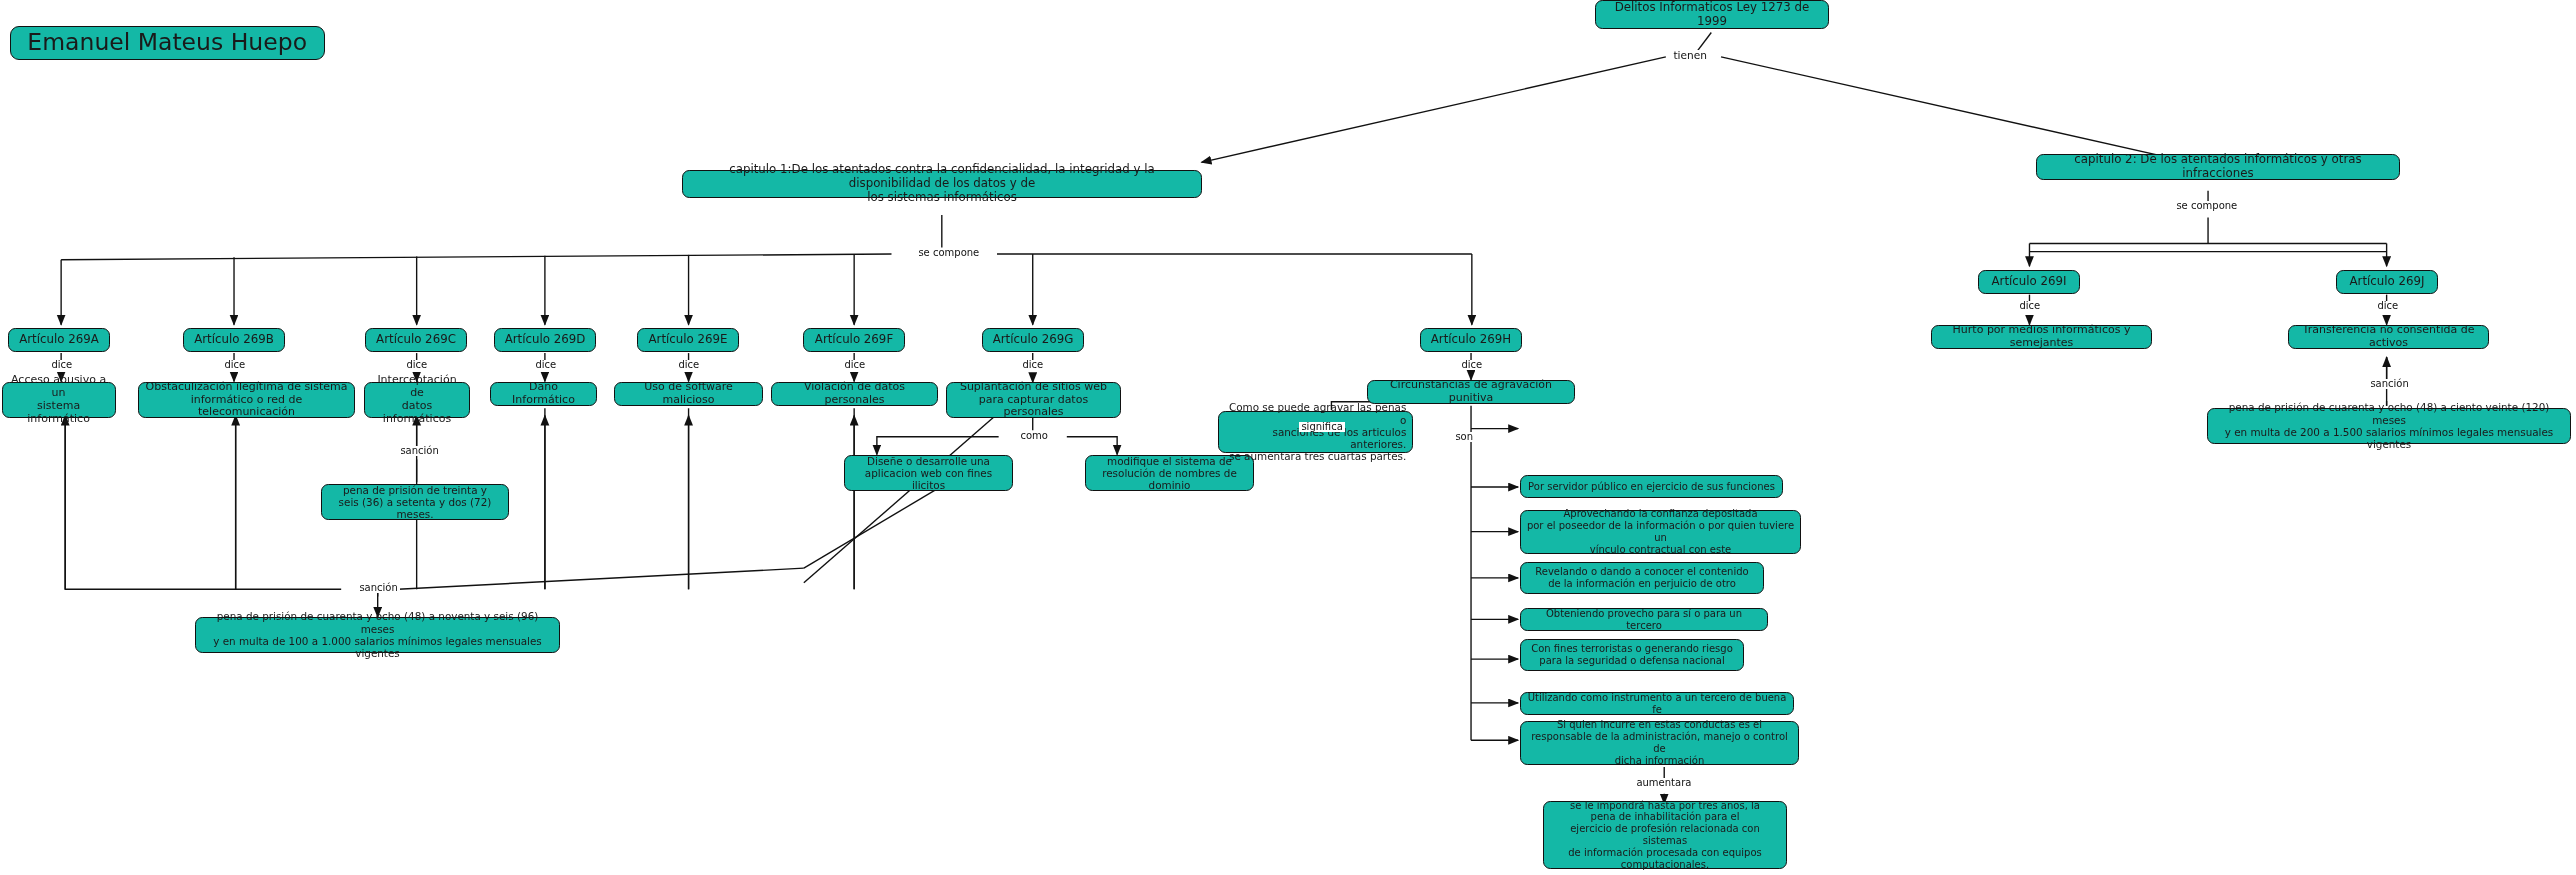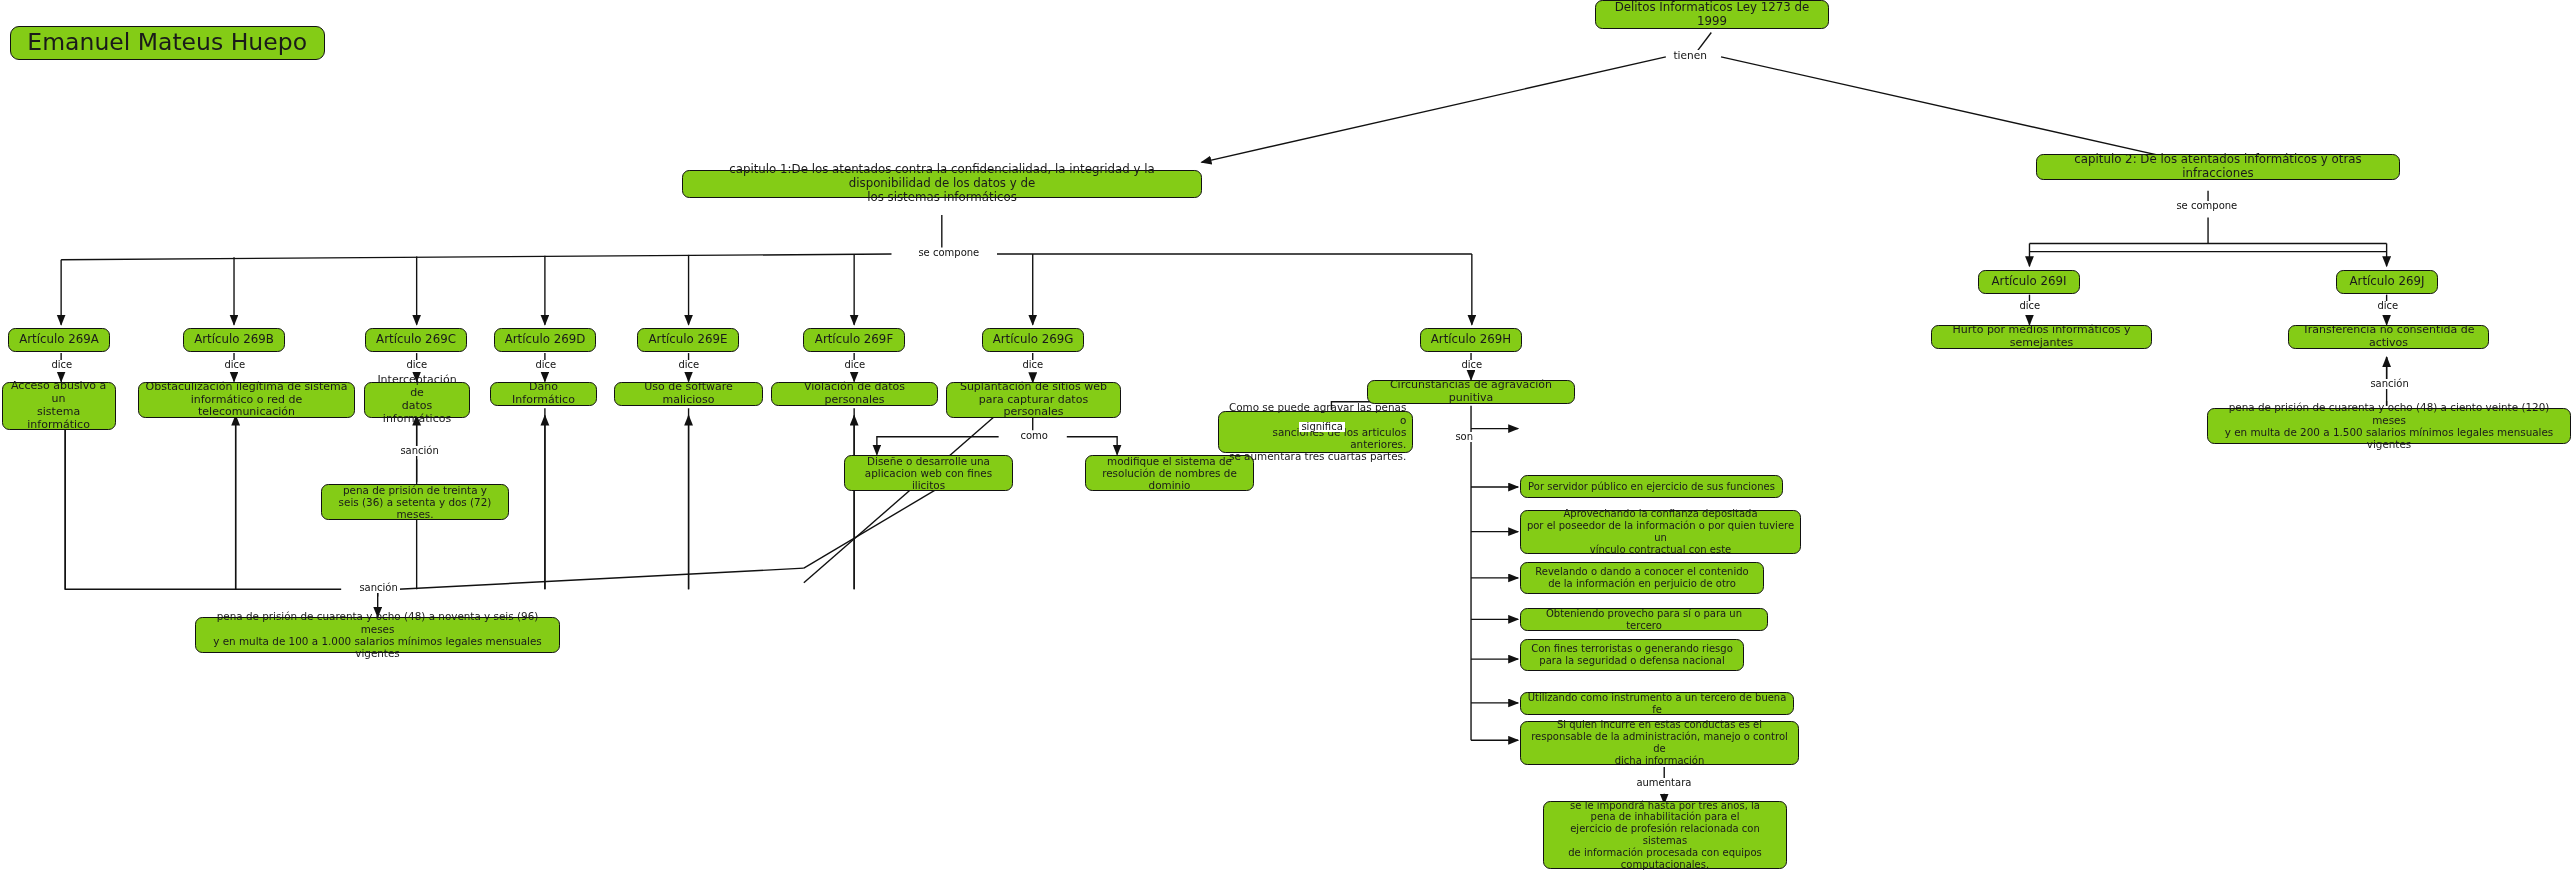--- a/index.html
+++ b/index.html
@@ -21,21 +21,21 @@
     position: absolute;
     left: 0;
     top: 0;
     width: 2576px;
     height: 875px;
     pointer-events: none;
   }
   .node {
     position: absolute;
     box-sizing: border-box;
-    background: #84cc16;
+    background: #14b8a6;
     border: 1.3px solid #111111;
     border-radius: 7.3px;
     color: #1a1a1a;
     display: flex;
     align-items: center;
     justify-content: center;
     text-align: center;
     line-height: 1.18;
     padding: 2.4px 5.7px;
     white-space: pre-line;
@@ -189,21 +189,21 @@
   <div class="node art-node" style="left:365px; top:328px; width:102px; height:24px;">Artículo 269C</div>
   <div class="node art-node" style="left:494px; top:328px; width:102px; height:24px;">Artículo 269D</div>
   <div class="node art-node" style="left:637px; top:328px; width:102px; height:24px;">Artículo 269E</div>
   <div class="node art-node" style="left:803px; top:328px; width:102px; height:24px;">Artículo 269F</div>
   <div class="node art-node" style="left:982px; top:328px; width:102px; height:24px;">Artículo 269G</div>
   <div class="node art-node" style="left:1420px; top:328px; width:102px; height:24px;">Artículo 269H</div>
 
   <div class="node art-node" style="left:1978px; top:270px; width:102px; height:24px;">Artículo 269I</div>
   <div class="node art-node" style="left:2336px; top:270px; width:102px; height:24px;">Artículo 269J</div>
 
-  <div class="node def-node" style="left:1.6px; top:382px; width:114px; height:48px;">Acceso abusivo a un
+  <div class="node def-node" style="left:1.6px; top:382px; width:114px; height:36px;">Acceso abusivo a un
 sistema informático</div>
   <div class="node def-node" style="left:138px; top:382px; width:217px; height:36px;">Obstaculización ilegítima de sistema
 informático o red de telecomunicación</div>
   <div class="node def-node" style="left:364px; top:382px; width:106px; height:36px;">Interceptación de
 datos informáticos</div>
   <div class="node def-node" style="left:490px; top:382px; width:107px; height:24px;">Daño Informático</div>
   <div class="node def-node" style="left:614px; top:382px; width:149px; height:24px;">Uso de software malicioso</div>
   <div class="node def-node" style="left:771px; top:382px; width:167px; height:24px;">Violación de datos personales</div>
   <div class="node def-node" style="left:946px; top:382px; width:175px; height:36px;">Suplantación de sitios web
 para capturar datos personales</div>

